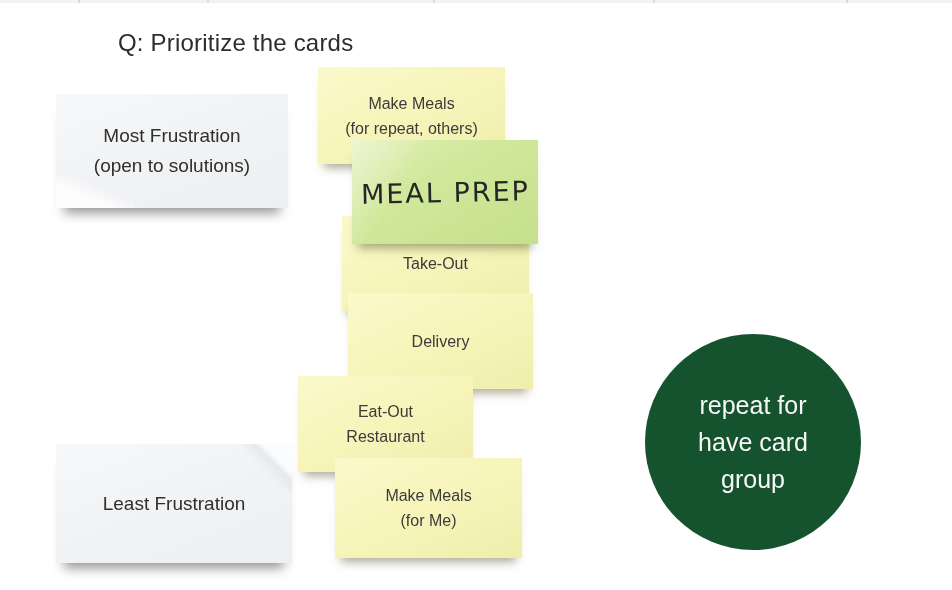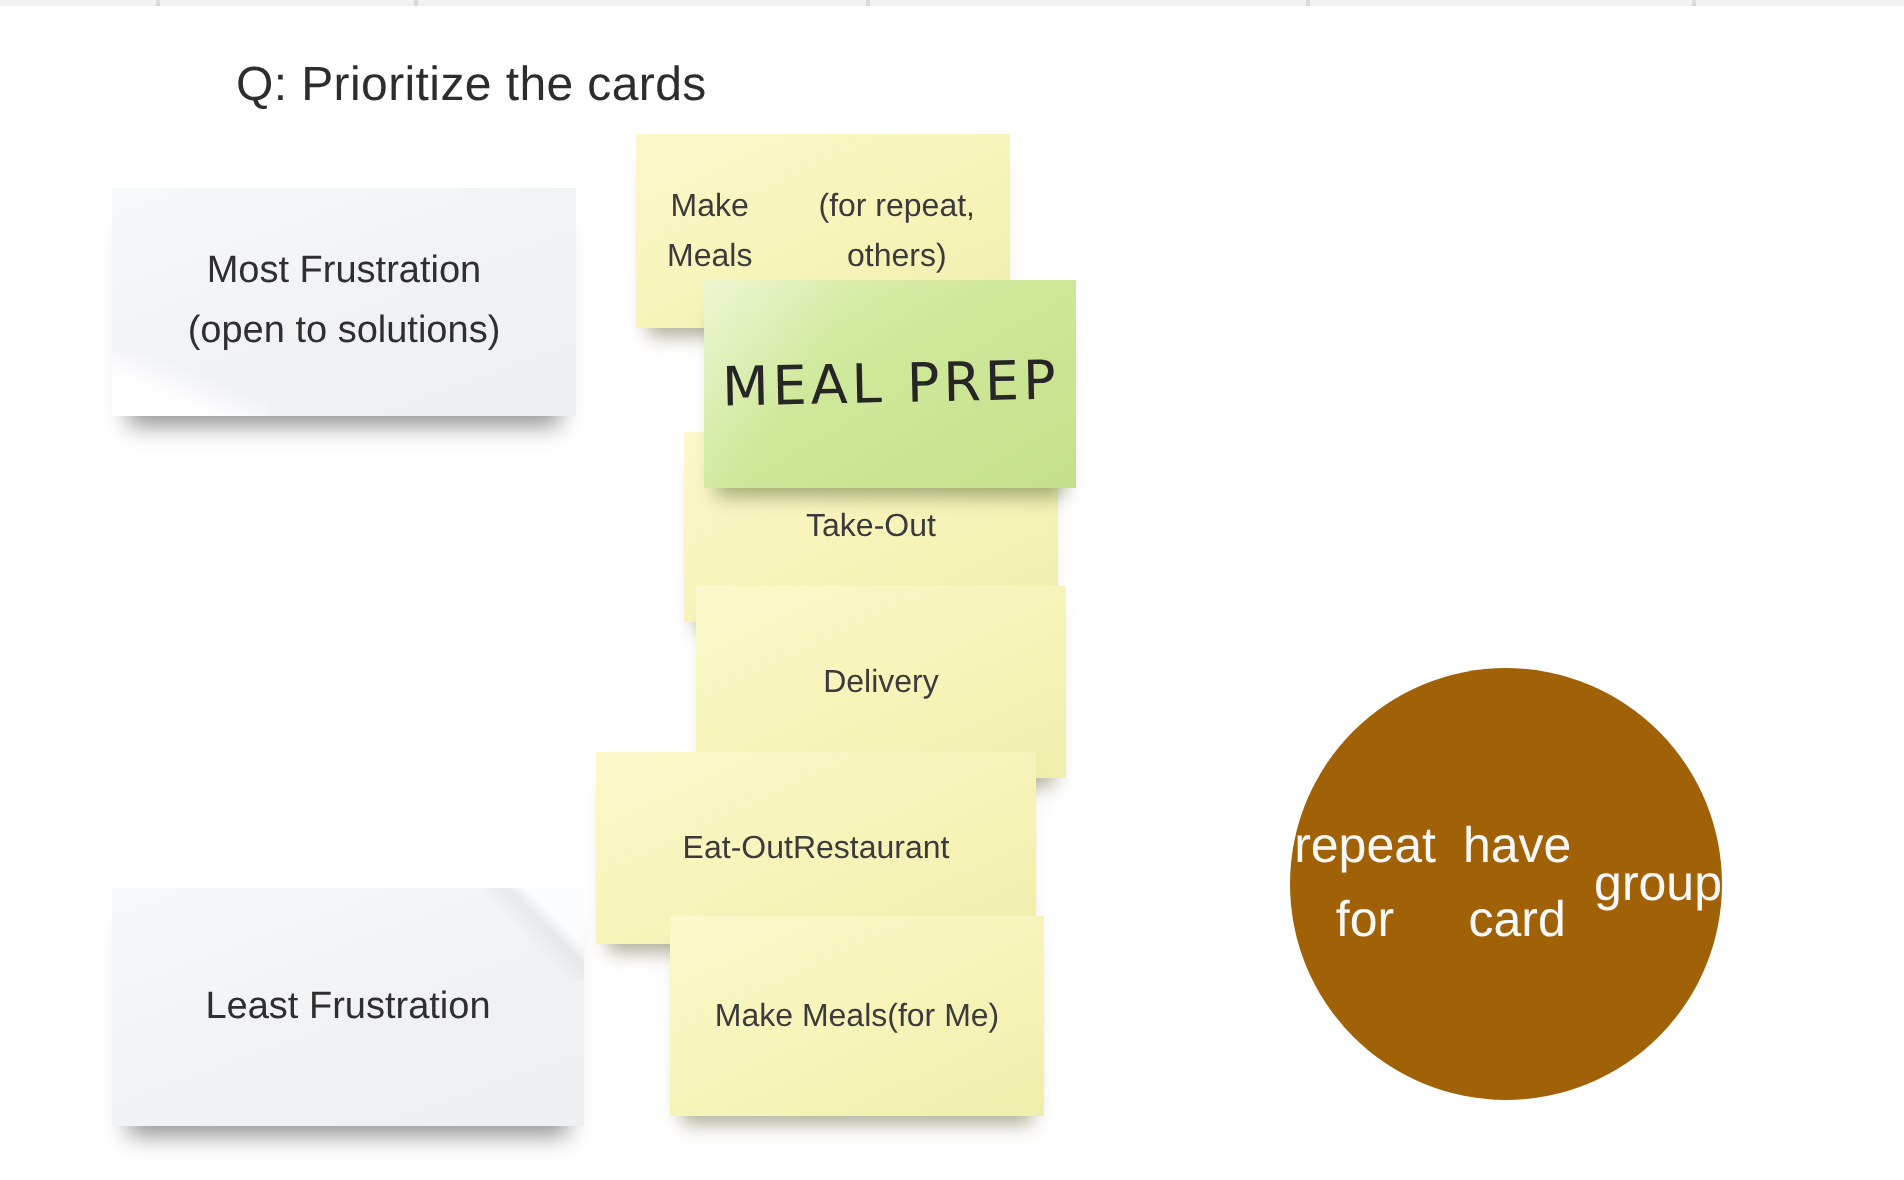--- a/index.html
+++ b/index.html
@@ -64,24 +64,23 @@
     content: "";
     position: absolute; right: 0; top: 0;
     width: 50px; height: 46px;
     background: linear-gradient(225deg, #fbfcfd 30%, rgba(0,0,0,0.045) 40%, rgba(255,255,255,0) 58%);
   }
 
   
   .note {
     position: absolute;
     display: flex;
-    flex-direction: row;
+    flex-direction: column;
     justify-content: center;
     align-items: center;
-    text-align: center;
     font-size: 16px;
     line-height: 25px;
     color: #3b3b3b;
   }
   .note.yellow {
     background: linear-gradient(155deg, #fbf9cb 0%, #f7f5bb 45%, #f0eeac 100%);
     box-shadow: 0 10px 9px -6px rgba(95,90,50,0.5);
   }
   .note.green {
     background: linear-gradient(150deg, #e0f0b5 0%, #d0e89b 40%, #c5e08c 100%);
@@ -93,31 +92,32 @@
     background: linear-gradient(120deg, rgba(255,255,255,0.4) 0%, rgba(255,255,255,0) 32%);
     pointer-events: none;
   }
   .note-make-meals-family { left: 318px; top: 67px;  width: 187px; height: 97px;  z-index: 1; }
   .note-meal-prep         { left: 352px; top: 140px; width: 186px; height: 104px; z-index: 3;
                             font-family: "DejaVu Sans", sans-serif;
                             font-size: 27px; letter-spacing: 2px; color: #262626; }
   .note-meal-prep .note-line { transform: rotate(-1.2deg); }
   .note-take-out          { left: 318px; top: 216px; width: 187px; height: 95px;  z-index: 2; margin-left: 24px; }
   .note-delivery          { left: 348px; top: 293px; width: 185px; height: 96px;  z-index: 3; }
-  .note-eat-out           { left: 298px; top: 376px; width: 220px; height: 96px;  z-index: 4; }
+  .note-eat-out           { left: 298px; top: 376px; width: 175px; height: 96px;  z-index: 4; }
   .note-make-meals-me     { left: 335px; top: 458px; width: 187px; height: 100px; z-index: 5; }
 
   
   .annotation-circle {
     position: absolute;
     left: 645px; top: 334px;
     width: 216px; height: 216px;
     border-radius: 50%;
-    background: #a16207;
+    background: #14532d;
     display: flex;
+    flex-direction: column;
     justify-content: center;
     align-items: center;
     text-align: center;
     color: #f8f8f8;
     font-size: 25px;
     line-height: 37px;
   }
 </style>
 </head>
 <body>

